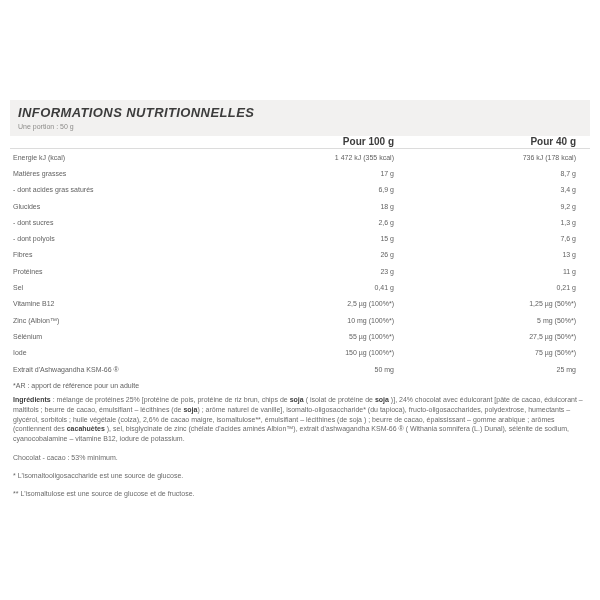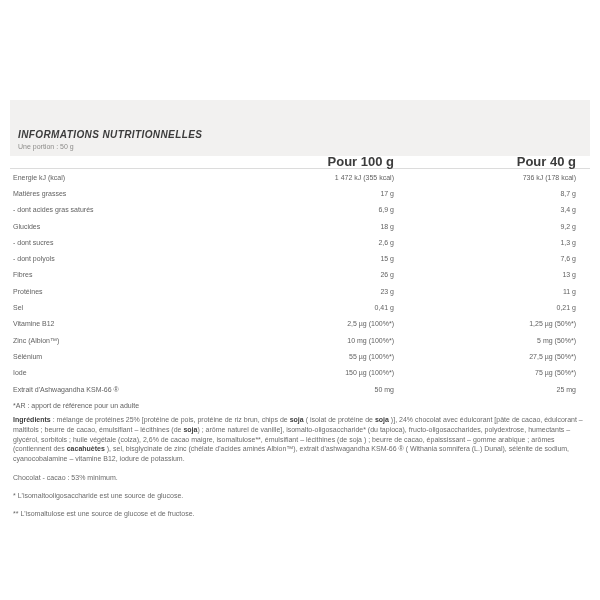--- a/index.html
+++ b/index.html
@@ -11,42 +11,42 @@
   }
   .content {
     position: absolute;
     top: 100px; left: 10px; width: 580px;
   }
   .header-bar {
     background: #f2f1f0;
     padding: 5px 8px 6px 8px;
   }
   .header-bar .title {
-    font-size: 10px; font-weight: bold; font-style: italic;
-    letter-spacing: 0.4px; color: #3c3c3c; text-transform: uppercase; margin-top: 24px;
+    font-size: 13px; font-weight: bold; font-style: italic;
+    letter-spacing: 0.4px; color: #3c3c3c; text-transform: uppercase;
   }
   .header-bar .subtitle {
     font-size: 7px; color: #8d8c8a; margin-top: 2.5px;
   }
   .thead {
     display: flex; align-items: center;
     height: 13.5px;
     padding: 0 14px 0 3px;
     border-bottom: 1px solid #dcdcdc;
   }
   .trow {
     display: flex; align-items: center;
     height: 16.3px;
     padding: 0 14px 0 3px;
   }
   .cell-label { flex: 1; font-size: 7px; color: #626262; }
   .cell-100  { width: 190px; text-align: right; font-size: 7px; color: #626262; }
   .cell-50   { width: 182px; text-align: right; font-size: 7px; color: #626262; }
   .thead .cell-100, .thead .cell-50 {
-    font-weight: bold; color: #3c3c3c; font-size: 13px;
+    font-weight: bold; color: #3c3c3c; font-size: 10px;
   }
   .footnote-row {
     display: flex; align-items: center; height: 16px; padding: 0 14px 0 3px;
     font-size: 7px; color: #626262;
   }
   .ingredients {
     margin: 2px 3px 0 3px;
     font-size: 7px; line-height: 9.7px; color: #6b6b6b;
   }
   .ingredients b { color: #3f3f3f; }

